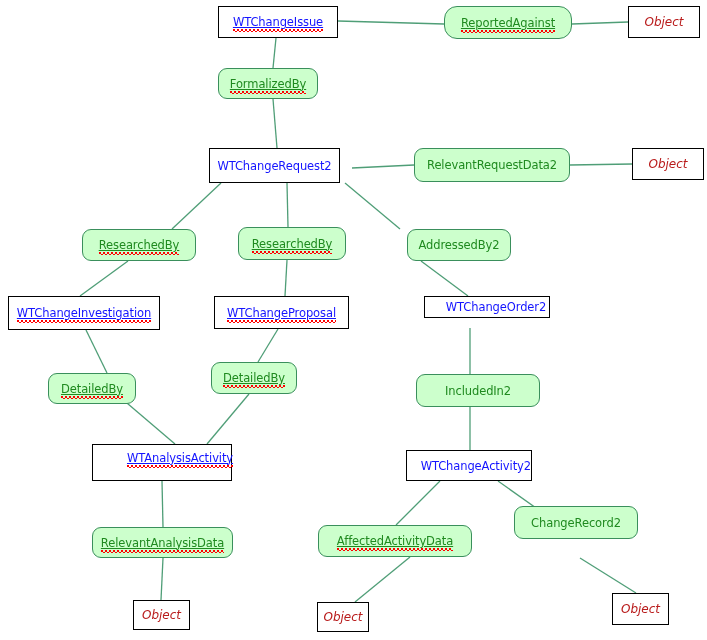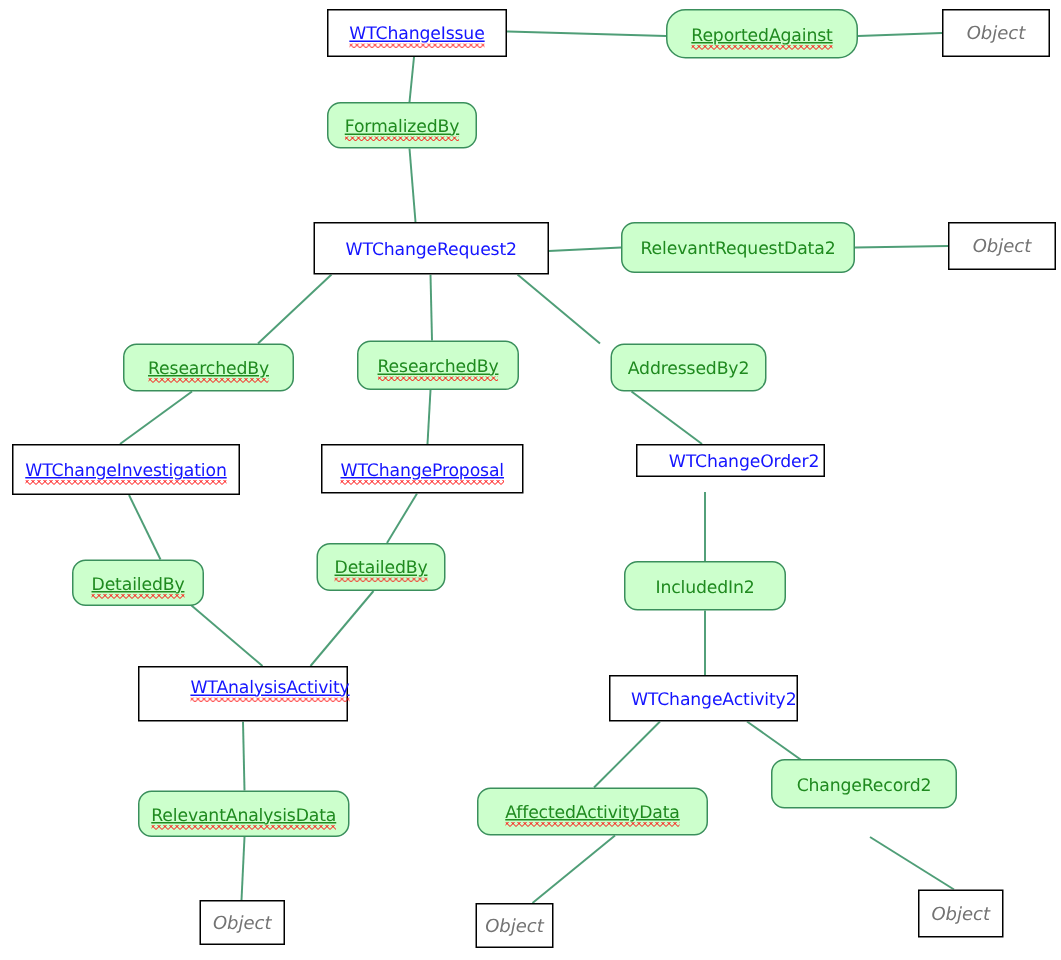--- a/index.html
+++ b/index.html
@@ -52,21 +52,21 @@
     background-size:4px 4px;
     background-position:0 0, 2px 0;
     background-repeat:repeat-x;
   }
   .node.klass .wrap{position:relative;display:inline-block;}
 
   
   .node.objectnode{
     background:#ffffff;
     border:1px solid #000000;
-    color:#737373;
+    color:#b91c1c;
     font-style:italic;
     font-size:12px;
   }
 
   
   .node.assoc{
     background:#ccffcc;
     border:1px solid #3a8f5c;
     border-radius:9px;
     color:#1f8a1f;
@@ -132,21 +132,21 @@
       </div>
       <div class="node assoc underline" style="left: 444px; top: 6px; width: 128px; height: 33px; border-radius: 13px;">
         <span class="wrap"><span class="lbl">ReportedAgainst</span></span>
       </div>
       <div class="node objectnode" style="left: 628px; top: 6px; width: 72px; height: 32px;">
         <span class="wrap"><span class="lbl">Object</span></span>
       </div>
       <div class="node assoc underline" style="left: 218px; top: 68px; width: 100px; height: 31px;">
         <span class="wrap"><span class="lbl">FormalizedBy</span></span>
       </div>
-      <div class="node klass" style="left: 209px; top: 148px; width: 157px; height: 35px;">
+      <div class="node klass" style="left: 209px; top: 148px; width: 131px; height: 35px;">
         <span class="wrap"><span class="lbl">WTChangeRequest2</span></span>
       </div>
       <div class="node assoc" style="left: 414px; top: 148px; width: 156px; height: 34px;">
         <span class="wrap"><span class="lbl">RelevantRequestData2</span></span>
       </div>
       <div class="node objectnode" style="left: 632px; top: 148px; width: 72px; height: 32px;">
         <span class="wrap"><span class="lbl">Object</span></span>
       </div>
       <div class="node assoc underline" style="left: 82px; top: 229px; width: 114px; height: 32px;">
         <span class="wrap"><span class="lbl">ResearchedBy</span></span>
@@ -165,21 +165,21 @@
       </div>
       <div class="node klass" style="left: 424px; top: 296px; width: 126px; height: 22px; padding-left: 18px;">
         <span class="wrap"><span class="lbl">WTChangeOrder2</span></span>
       </div>
       <div class="node assoc underline" style="left: 48px; top: 373px; width: 88px; height: 31px;">
         <span class="wrap"><span class="lbl">DetailedBy</span></span>
       </div>
       <div class="node assoc underline" style="left: 211px; top: 362px; width: 86px; height: 32px;">
         <span class="wrap"><span class="lbl">DetailedBy</span></span>
       </div>
-      <div class="node assoc" style="left: 416px; top: 374px; width: 108px; height: 33px;">
+      <div class="node assoc" style="left: 416px; top: 374px; width: 124px; height: 33px;">
         <span class="wrap"><span class="lbl">IncludedIn2</span></span>
       </div>
       <div class="node klass underline tall" style="left: 92px; top: 444px; width: 140px; height: 37px; padding-left: 36px;">
         <span class="wrap"><span class="lbl">WTAnalysisActivity</span></span>
       </div>
       <div class="node klass" style="left: 406px; top: 450px; width: 126px; height: 31px; justify-content: flex-end;">
         <span class="wrap"><span class="lbl">WTChangeActivity2</span></span>
       </div>
       <div class="node assoc underline" style="left: 92px; top: 527px; width: 141px; height: 31px; justify-content: center;">
         <span class="wrap"><span class="lbl">RelevantAnalysisData</span></span>

